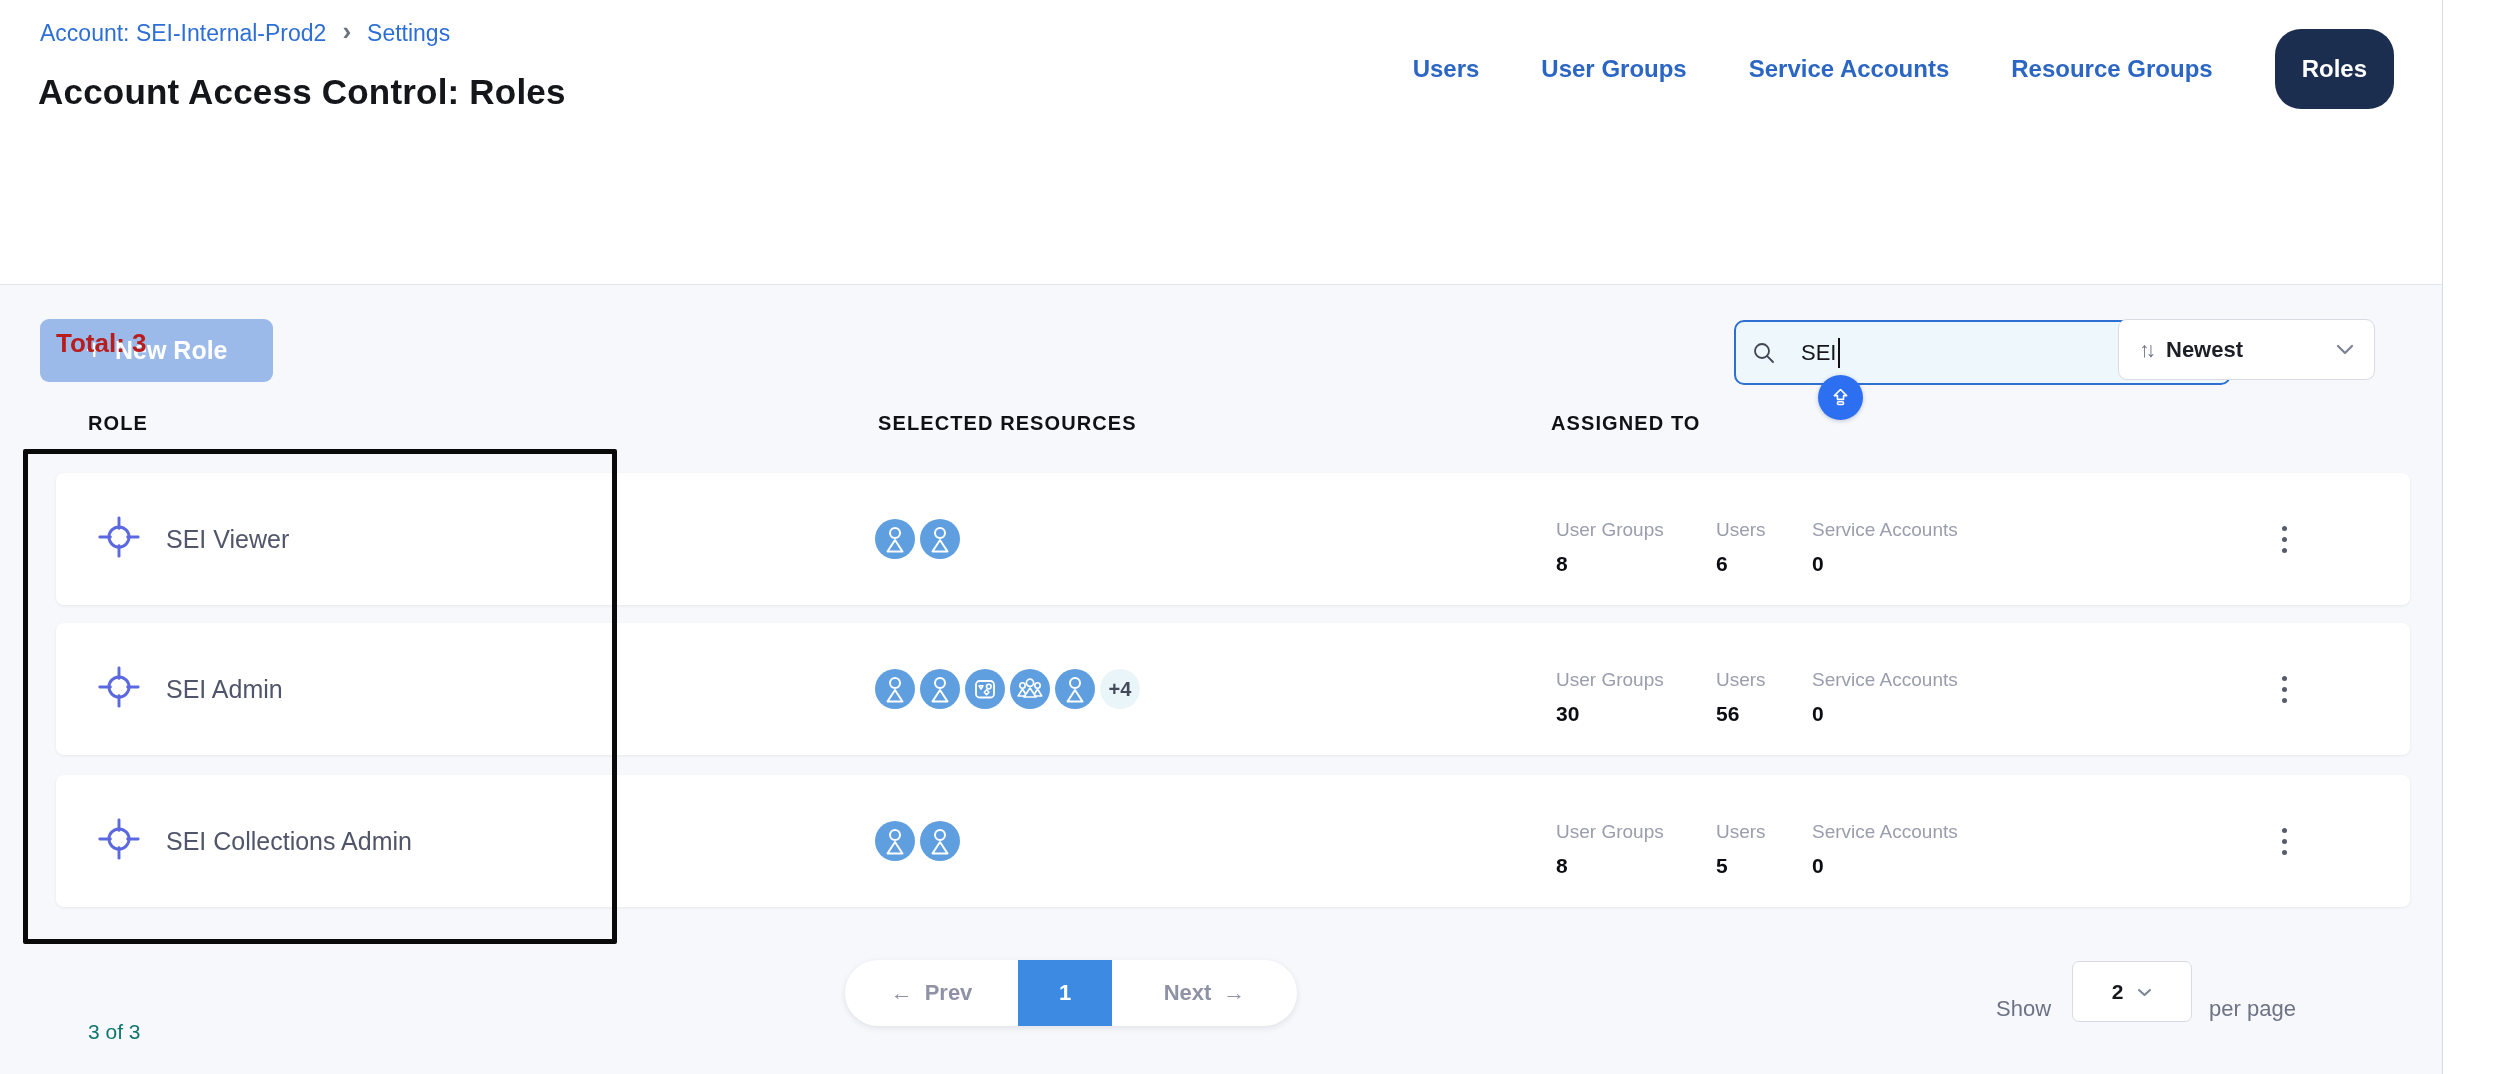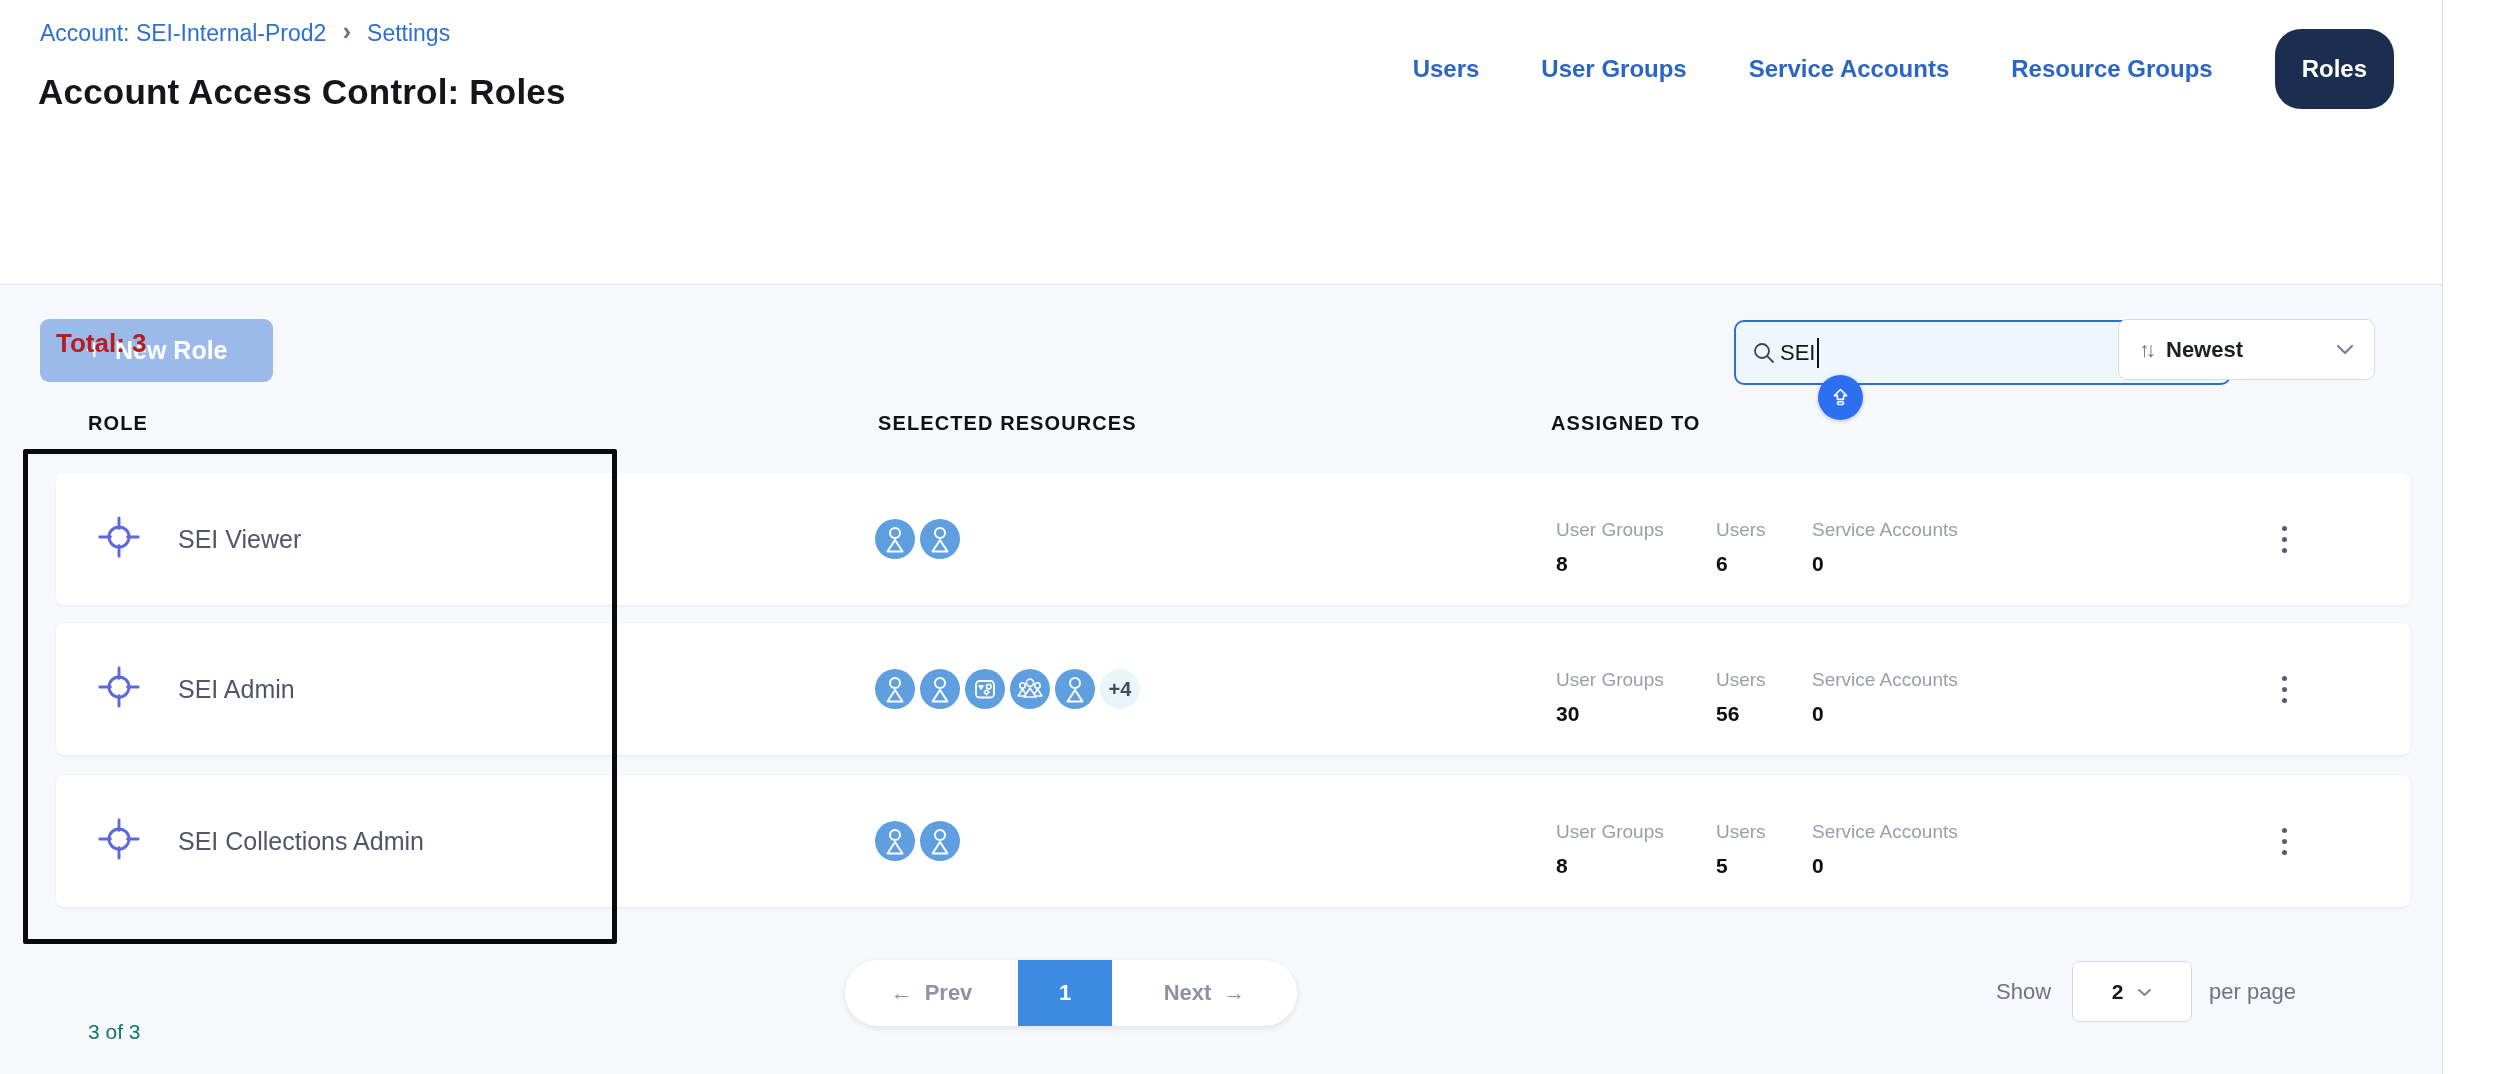--- a/index.html
+++ b/index.html
@@ -17,21 +17,21 @@
   .topnav .navlink{font-size:24px;font-weight:600;color:#2b66c4;cursor:pointer;white-space:nowrap;}
   .topnav .pill{background:#1c2e4f;color:#fff;border-radius:26px;padding:26px 27px;font-size:24px;font-weight:600;cursor:pointer;}
 
   
   .toolbar{position:absolute;left:0;top:137px;width:2442px;height:147px;background:#fff;border-bottom:1px solid #e4e5ec;}
   .btn-new-role{position:absolute;left:40px;top:182px;width:233px;height:63px;background:#9cbae9;border:none;border-radius:9px;
                 color:#fff;font-family:inherit;font-size:25px;font-weight:700;display:flex;align-items:center;justify-content:center;gap:12px;cursor:pointer;}
   .btn-new-role .plus{font-size:30px;font-weight:400;line-height:1;transform:translateY(-1px);}
   .searchbox{position:absolute;left:1734px;top:183px;width:497px;height:65px;box-sizing:border-box;border:2px solid #2e6fd2;border-radius:10px;
              background:#edf7fc;display:flex;align-items:center;padding:0 16px;cursor:text;}
-  .searchbox .q{font-size:22px;font-weight:500;color:#15161a;margin-left:4px;}
+  .searchbox .q{font-size:22px;font-weight:500;color:#15161a;margin-left:25px;}
   .caret{display:inline-block;width:2px;height:30px;background:#111;margin-left:2px;vertical-align:middle;animation:blink 1s steps(1) infinite;}
   @keyframes blink{50%{opacity:0;}}
   .search-clear{margin-left:auto;font-size:24px;color:#565b68;cursor:pointer;line-height:1;}
   .caps-badge{position:absolute;left:1818px;top:238px;width:45px;height:45px;border-radius:50%;background:#2c6ff0;
               display:flex;align-items:center;justify-content:center;box-shadow:0 1px 4px rgba(20,40,120,.25);}
   .view-toggle{position:absolute;top:196px;width:38px;height:38px;display:flex;align-items:center;justify-content:center;cursor:pointer;background:none;border:none;padding:0;}
   .vt-grid{left:2268px;}
   .vt-list{left:2330px;}
 
   
@@ -44,42 +44,42 @@
   .colheads{position:absolute;top:412px;left:0;width:2442px;font-size:20px;font-weight:700;color:#101116;letter-spacing:1.1px;}
   .colheads .c1{position:absolute;left:88px;}
   .colheads .c2{position:absolute;left:878px;}
   .colheads .c3{position:absolute;left:1551px;}
 
   .annotation-rect{position:absolute;left:23px;top:449px;width:584px;height:485px;border:5px solid #0a0a0a;border-radius:2px;pointer-events:none;z-index:5;}
 
   .role-row{position:absolute;left:56px;width:2354px;height:132px;background:#fff;border-radius:8px;
             box-shadow:0 1px 3px rgba(30,30,60,.07);cursor:pointer;}
   .row-0{top:473px;} .row-1{top:623px;} .row-2{top:775px;}
-  .role-id{position:absolute;left:40px;top:50%;transform:translateY(-50%);display:flex;align-items:center;gap:36px;}
+  .role-id{position:absolute;left:40px;top:50%;transform:translateY(-50%);display:flex;align-items:center;gap:24px;}
   .role-name{font-size:25px;color:#50556a;}
   .avatar-stack{position:absolute;left:819px;top:50%;transform:translateY(-50%);display:flex;align-items:center;gap:5px;}
   .avatar{width:40px;height:40px;border-radius:50%;background:#5f9fdf;display:flex;align-items:center;justify-content:center;}
   .avatar.overflow{background:#eaf5fa;color:#44495a;font-size:20px;font-weight:600;}
   .assigned{position:absolute;top:46px;}
   .as-ug{left:1500px;} .as-us{left:1660px;} .as-sa{left:1756px;}
   .assigned .albl{font-size:19px;color:#9a9dac;white-space:nowrap;}
   .assigned .aval{font-size:21px;font-weight:700;color:#0c0d12;margin-top:11px;}
   .kebab{position:absolute;left:2206px;top:50%;transform:translateY(-50%);width:44px;height:60px;display:flex;flex-direction:column;
          align-items:center;justify-content:center;gap:6px;background:none;border:none;cursor:pointer;padding:0;}
   .kebab i{width:5px;height:5px;border-radius:50%;background:#575c6c;}
 
   
   .result-count{position:absolute;left:88px;top:1020px;font-size:21px;font-weight:500;color:#0f766e;}
   .pagination{position:absolute;left:845px;top:960px;height:66px;background:#fff;border-radius:33px;display:flex;align-items:stretch;
               overflow:hidden;box-shadow:0 2px 6px rgba(30,30,60,.10);}
   .page-btn{display:flex;align-items:center;justify-content:center;font-size:22px;font-weight:600;color:#8e92a4;background:none;border:none;
             font-family:inherit;cursor:pointer;gap:12px;}
   .pg-prev{width:173px;} .pg-next{width:185px;}
   .pg-active{width:94px;background:#3c8ae2;color:#fff;font-size:22px;font-weight:700;display:flex;align-items:center;justify-content:center;cursor:pointer;}
-  .show-group{position:absolute;left:1996px;top:961px;height:61px;display:flex;align-items:center;}
+  .show-group{position:absolute;left:1996px;top:961px;height:61px;display:flex;align-items:flex-end;}
   .show-group .txt{font-size:22px;color:#6e7285;}
   .pp-select{box-sizing:border-box;width:120px;height:61px;margin:0 17px 0 21px;background:#fff;border:1.5px solid #d9dae3;border-radius:7px;
              display:flex;align-items:center;justify-content:center;gap:14px;cursor:pointer;}
   .pp-select .num{font-size:21px;font-weight:700;color:#17181d;}
 </style>
 </head>
 <body>
 
 <div class="screen">
   <div class="content">

